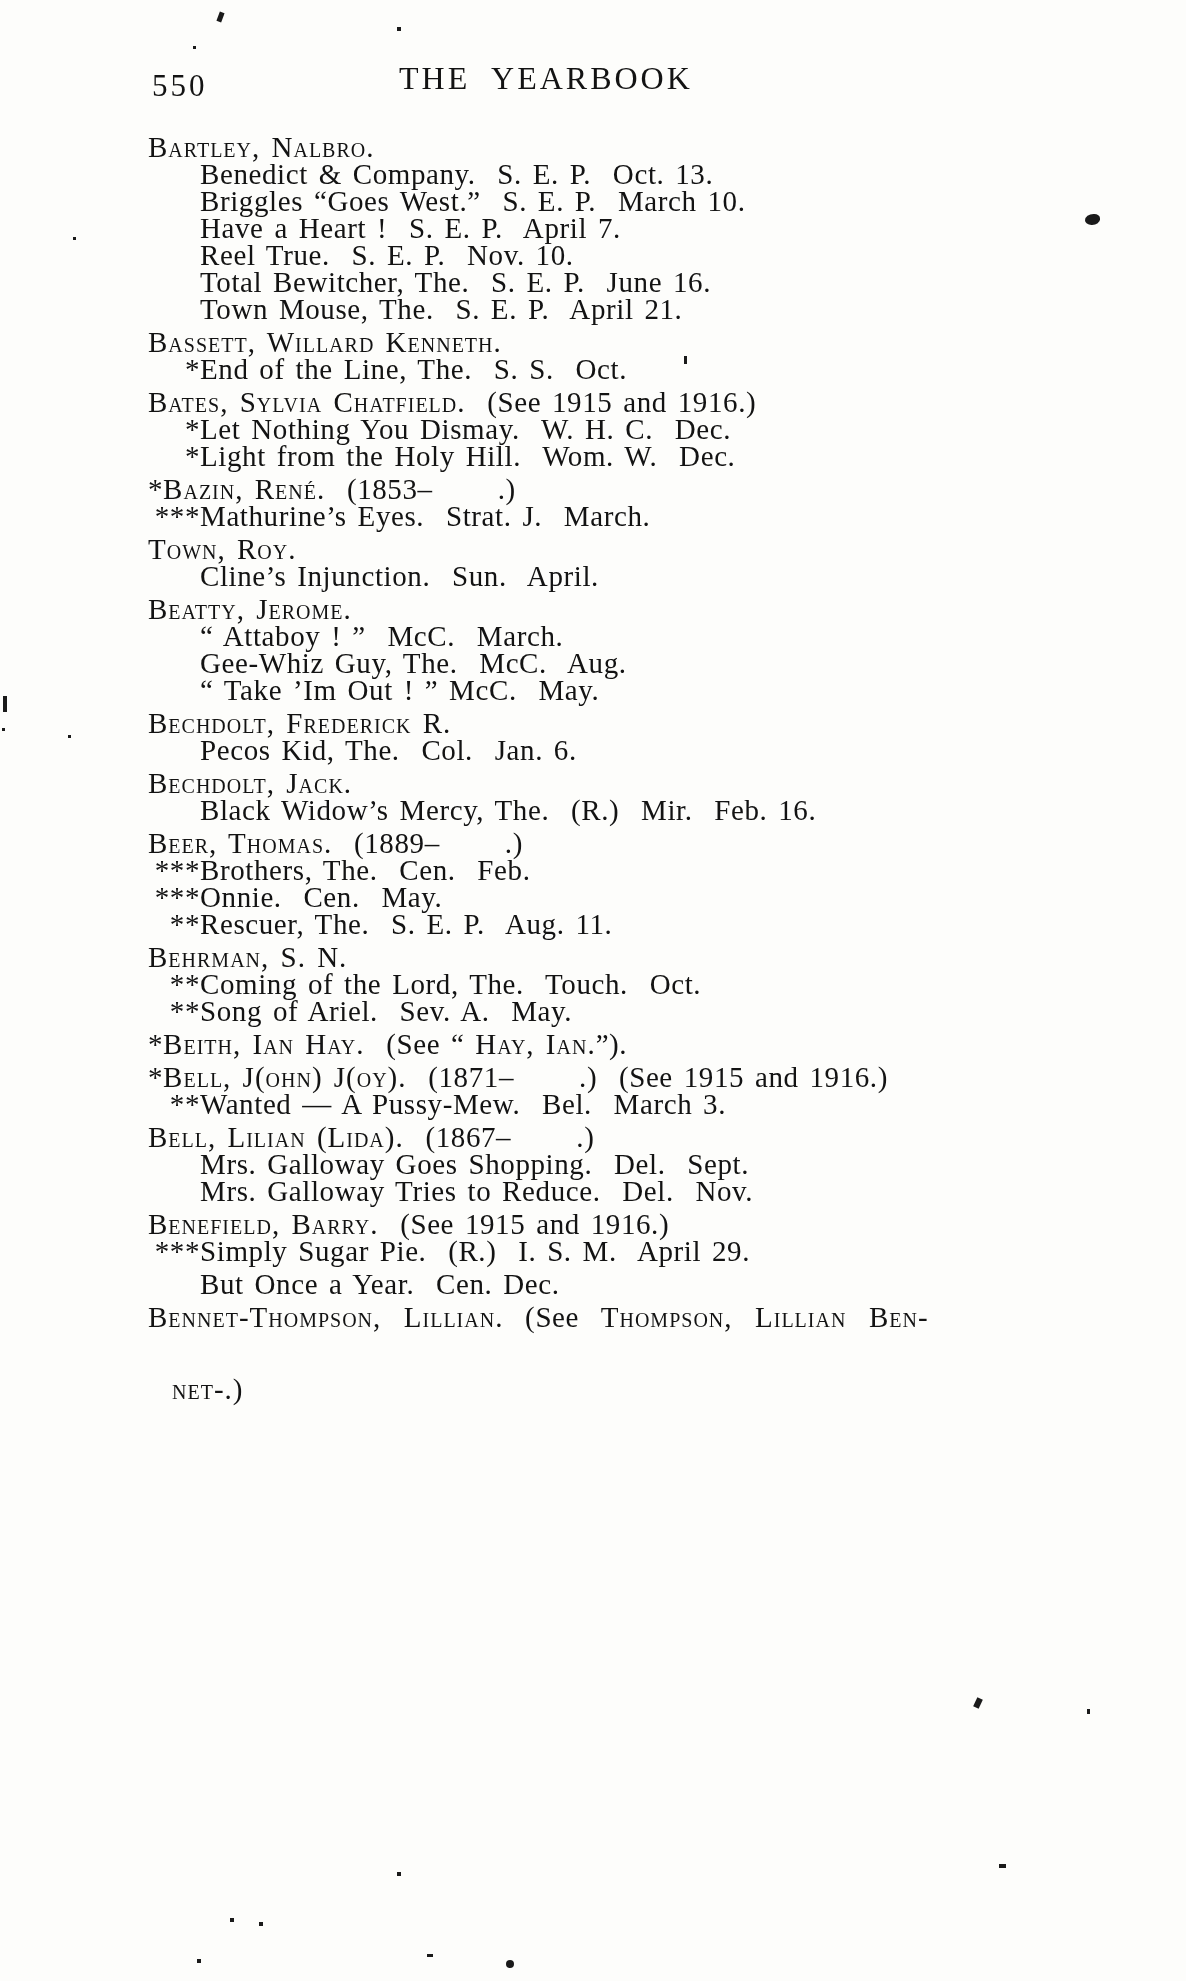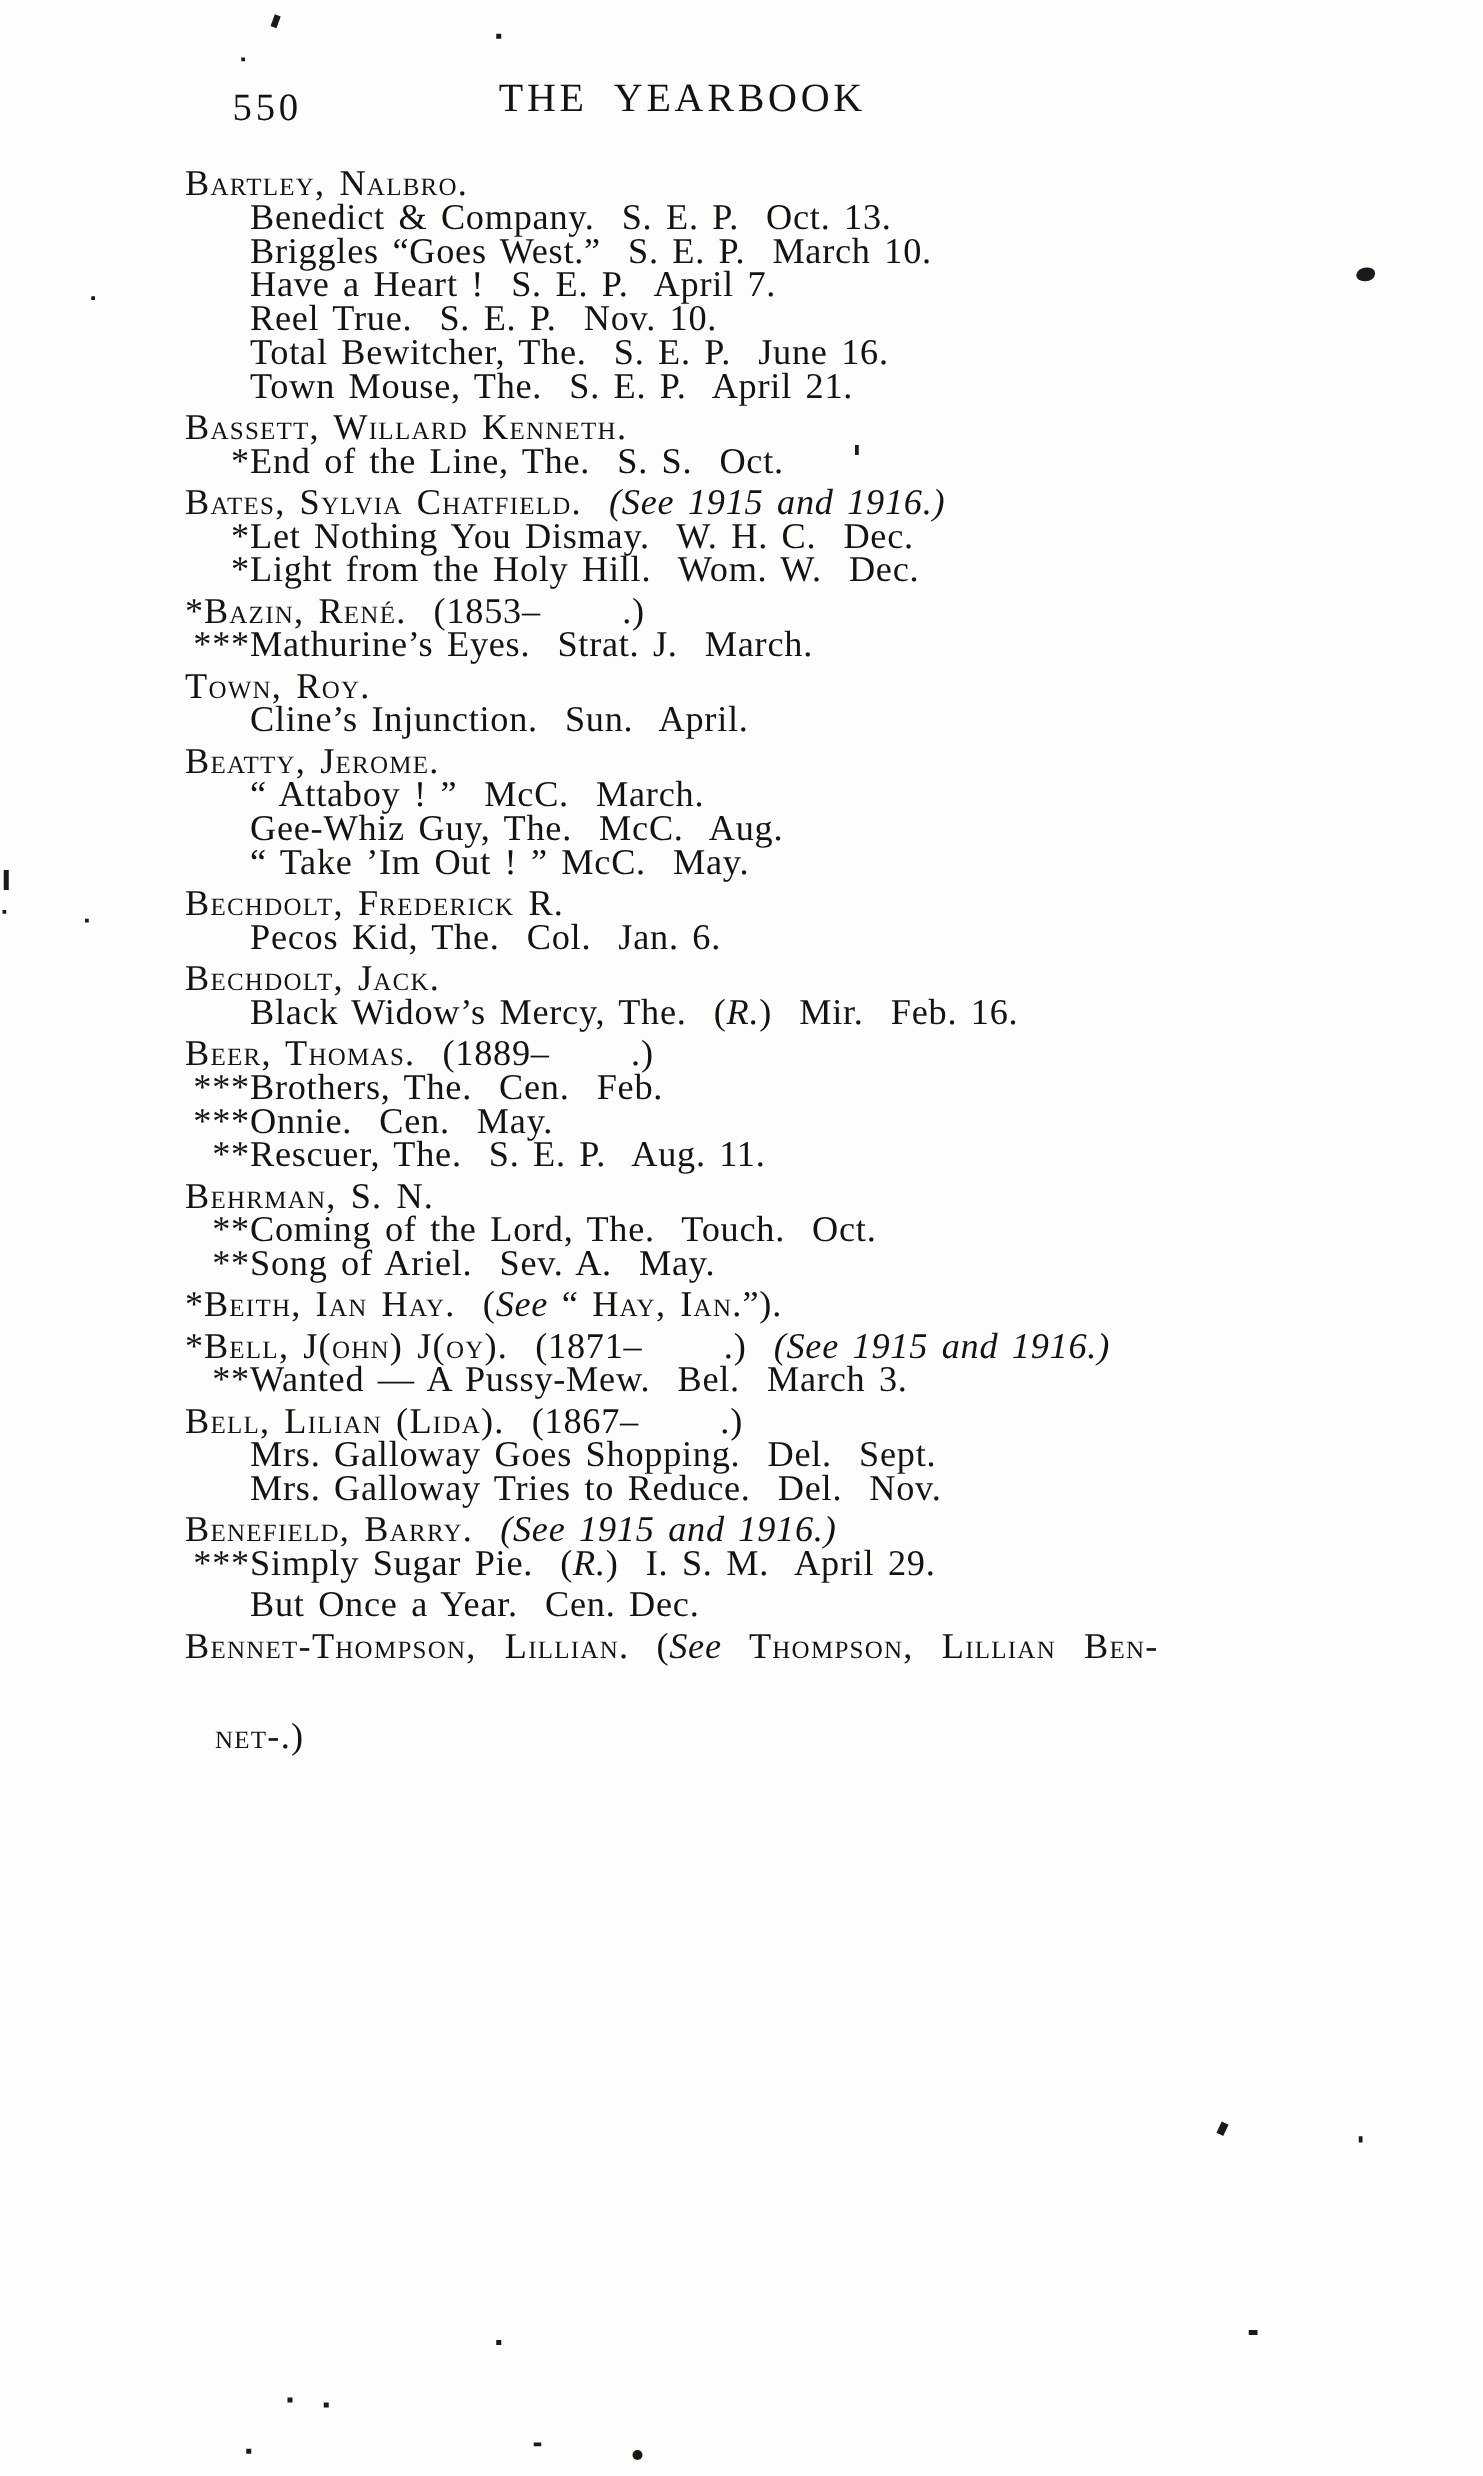--- a/index.html
+++ b/index.html
@@ -6,21 +6,21 @@
   body {
     width: 1186px; height: 1981px;
     position: relative;
     background: #fdfdfb;
     color: #131313;
     font-family: "Liberation Serif", "DejaVu Serif", serif;
     overflow: hidden;
   }
   .page-number {
     position: absolute; left: 152px; top: 68px;
-    font-size: 31px; letter-spacing: 3px; margin-left: 34px;
+    font-size: 31px; letter-spacing: 3px;
   }
   .running-head {
     position: absolute; left: 399px; top: 60px;
     font-size: 32px; letter-spacing: 3px;
     white-space: pre;
   }
   .entries {
     position: absolute; left: 148px; top: 134px; width: 1026px;
   }
   .entry { margin-top: 6px; }
@@ -29,21 +29,21 @@
     white-space: pre;
     font-size: 29px;
     line-height: 27px;
     letter-spacing: 0.6px;
     word-spacing: 3px;
   }
   .h  { padding-left: 0; }
   .h2 { padding-left: 24px; margin-top: 45px; }
   .t  { padding-left: 52px; }
   .sc { font-variant: small-caps; letter-spacing: 1px; }
-  .i  { font-style: italic; }
+  .i  { }
   .hang {
     display: inline-block;
     width: 0;
     direction: rtl;
     white-space: pre;
   }
   .artifact {
     position: absolute;
     background: #1a1a1a;
   }

